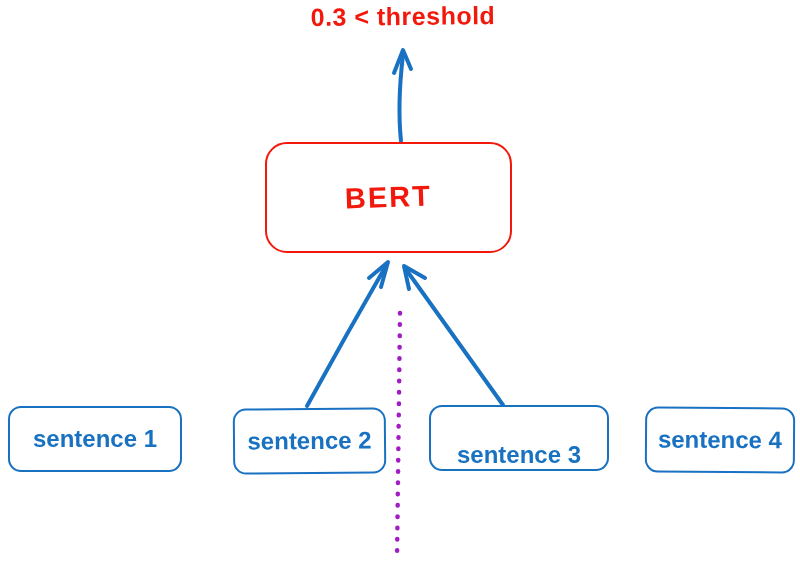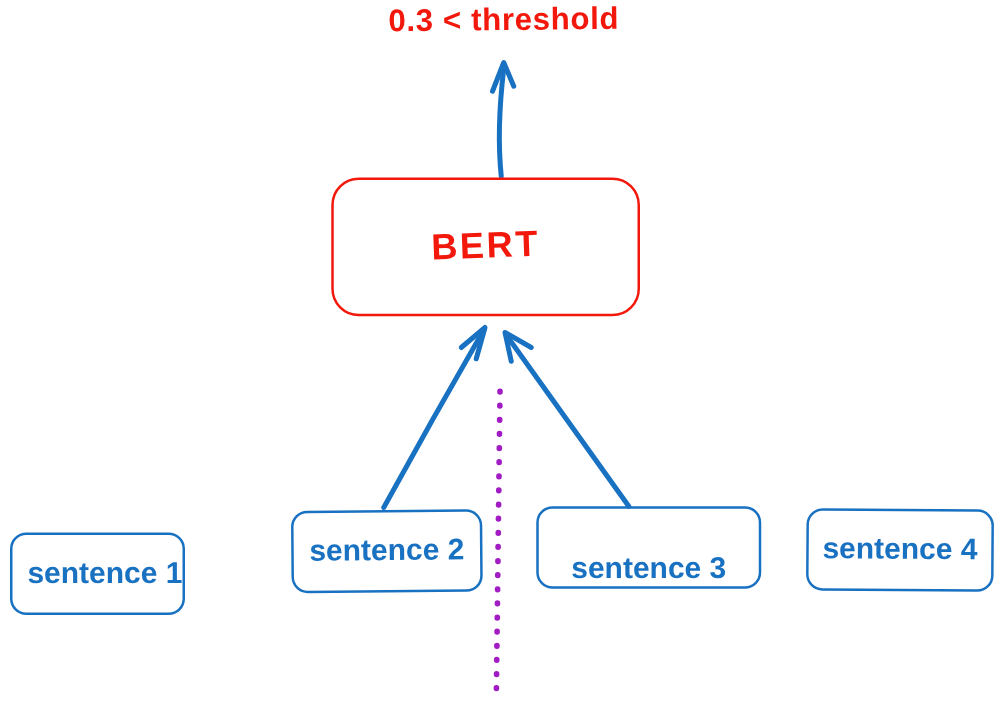--- a/index.html
+++ b/index.html
@@ -48,21 +48,21 @@
     border: 2.5px solid var(--blue);
     border-radius: 13px;
     display: flex; align-items: center; justify-content: center;
   }
   .sentence-label {
     color: var(--blue);
     font-size: 24px;
     font-weight: bold;
     white-space: nowrap;
   }
-  .s1 { left: 8px;   top: 426px; width: 140px; justify-content: flex-end; }
+  .s1 { left: 8px;   top: 406px; width: 174px; }
   .s2 { left: 233px; top: 408px; width: 153px; transform: rotate(-0.5deg); }
   .s3 { left: 429px; top: 405px; width: 180px; align-items: flex-end; }
   .s4 { left: 645px; top: 407px; width: 150px; transform: rotate(0.4deg); }
   .arrows-layer {
     position: absolute;
     left: 0; top: 0; width: 800px; height: 573px;
     pointer-events: none;
   }
   .arrow {
     stroke: var(--blue);

